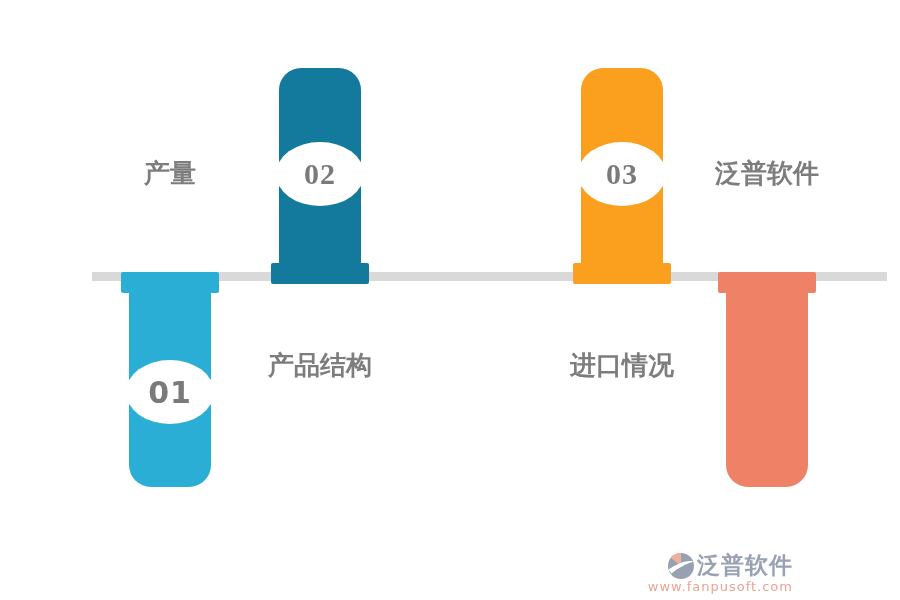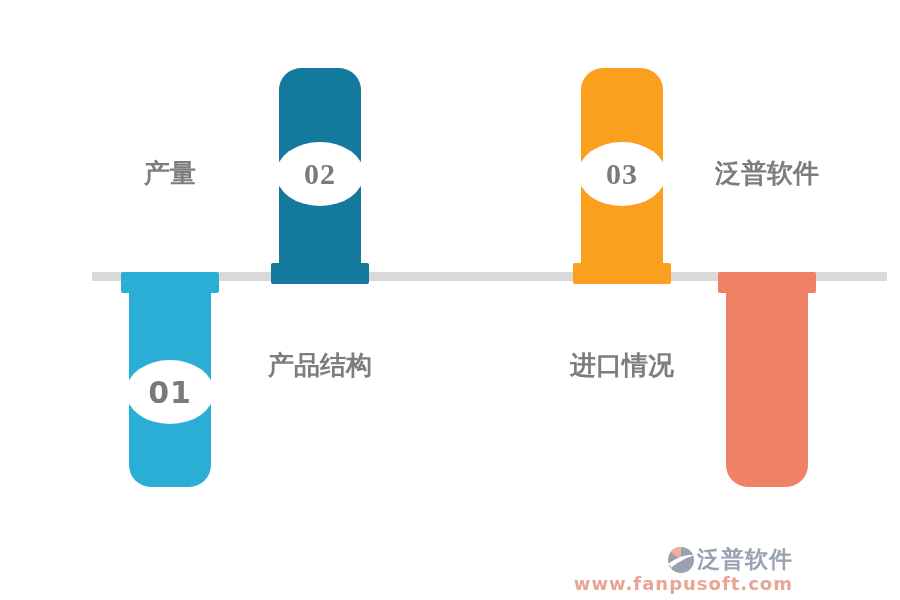--- a/index.html
+++ b/index.html
@@ -100,22 +100,22 @@
     align-items: center;
     justify-content: flex-end;
     gap: 2px;
   }
   .watermark .brand {
     font-size: 23px;
     font-weight: bold;
     letter-spacing: 1px;
   }
   .watermark .url {
-    font-size: 18px;
-    font-weight: bold;
+    font-size: 13px;
+    font-weight: normal;
     letter-spacing: 1px;
     margin-top: -2px;
   }
 </style>
 </head>
 <body>
 
 <div class="canvas">
 
   <div class="timeline-line" style="background: rgb(217, 217, 217);"></div>

